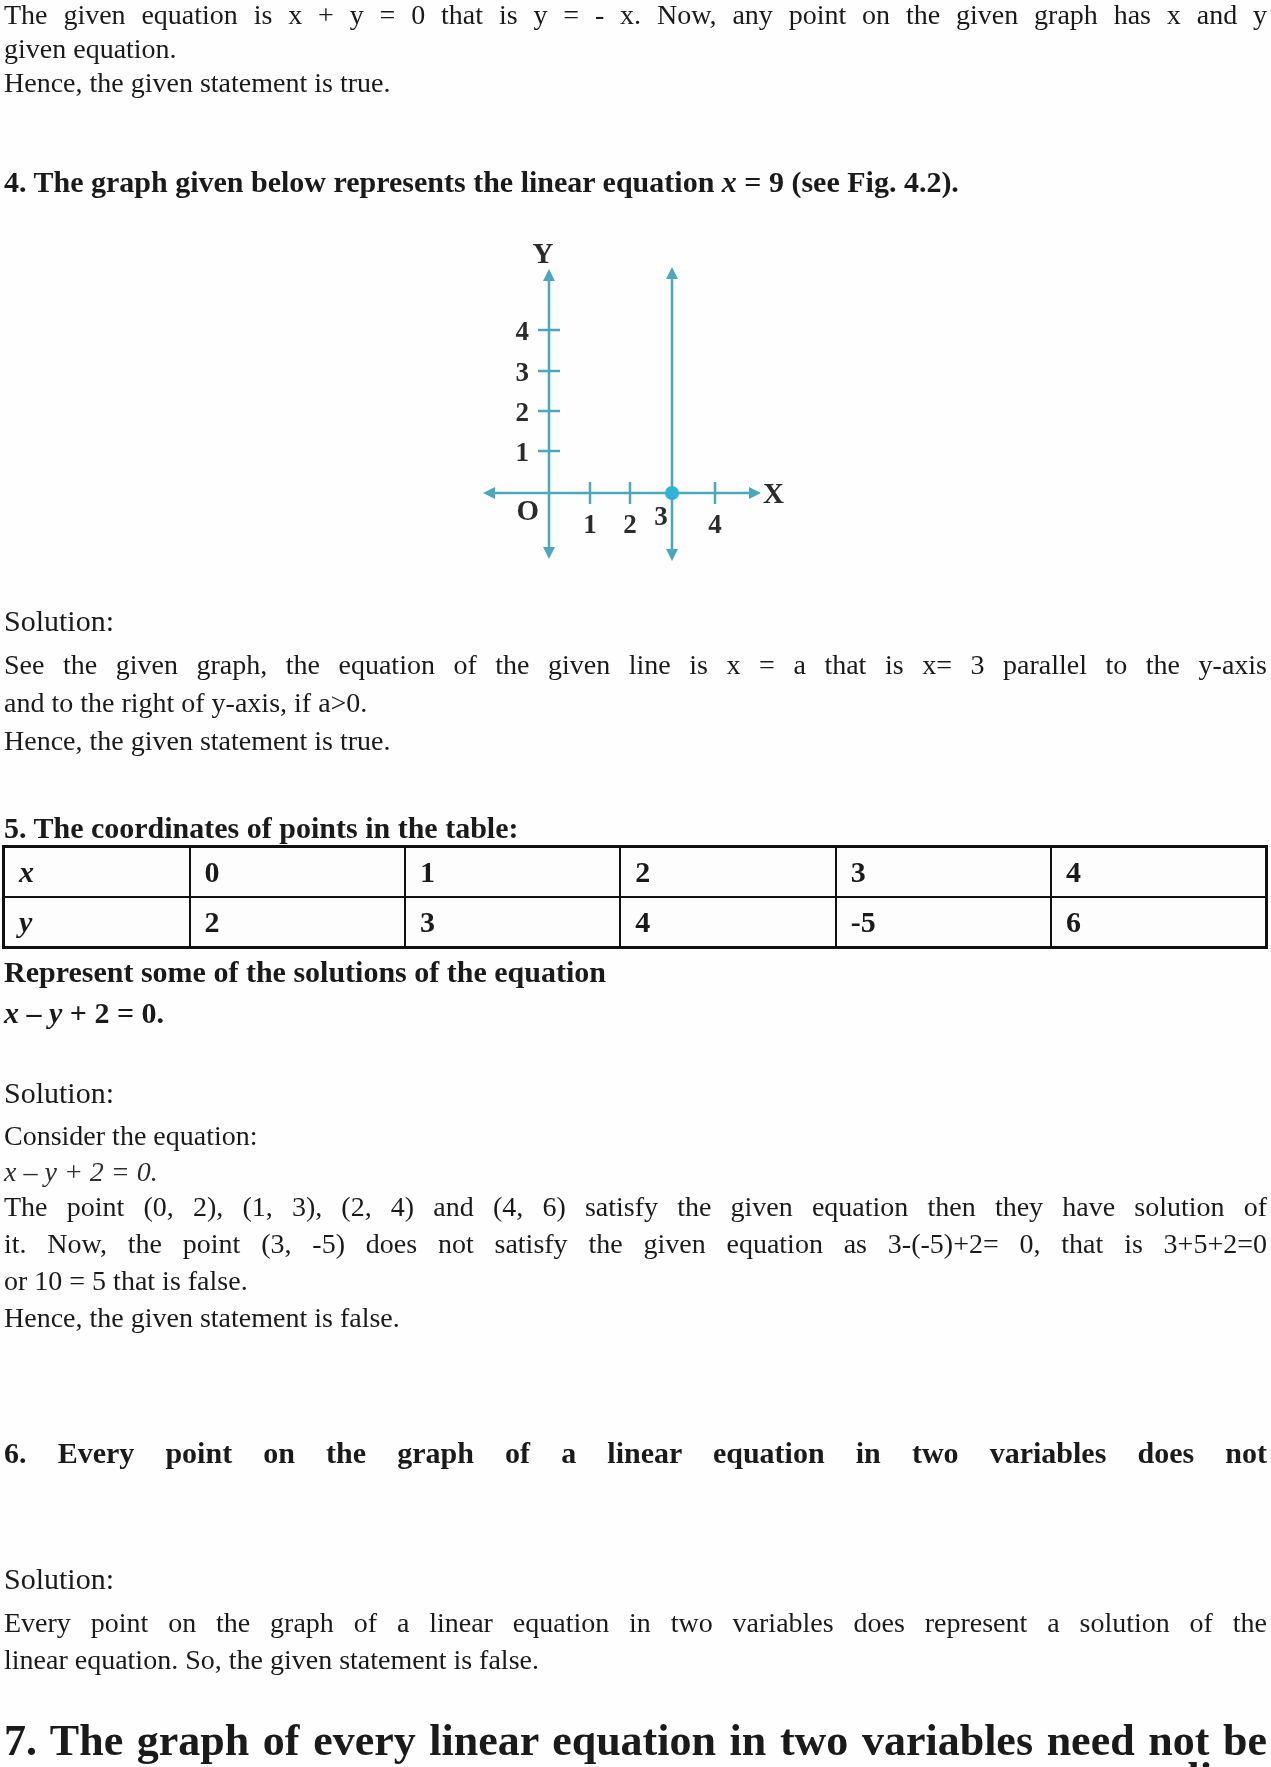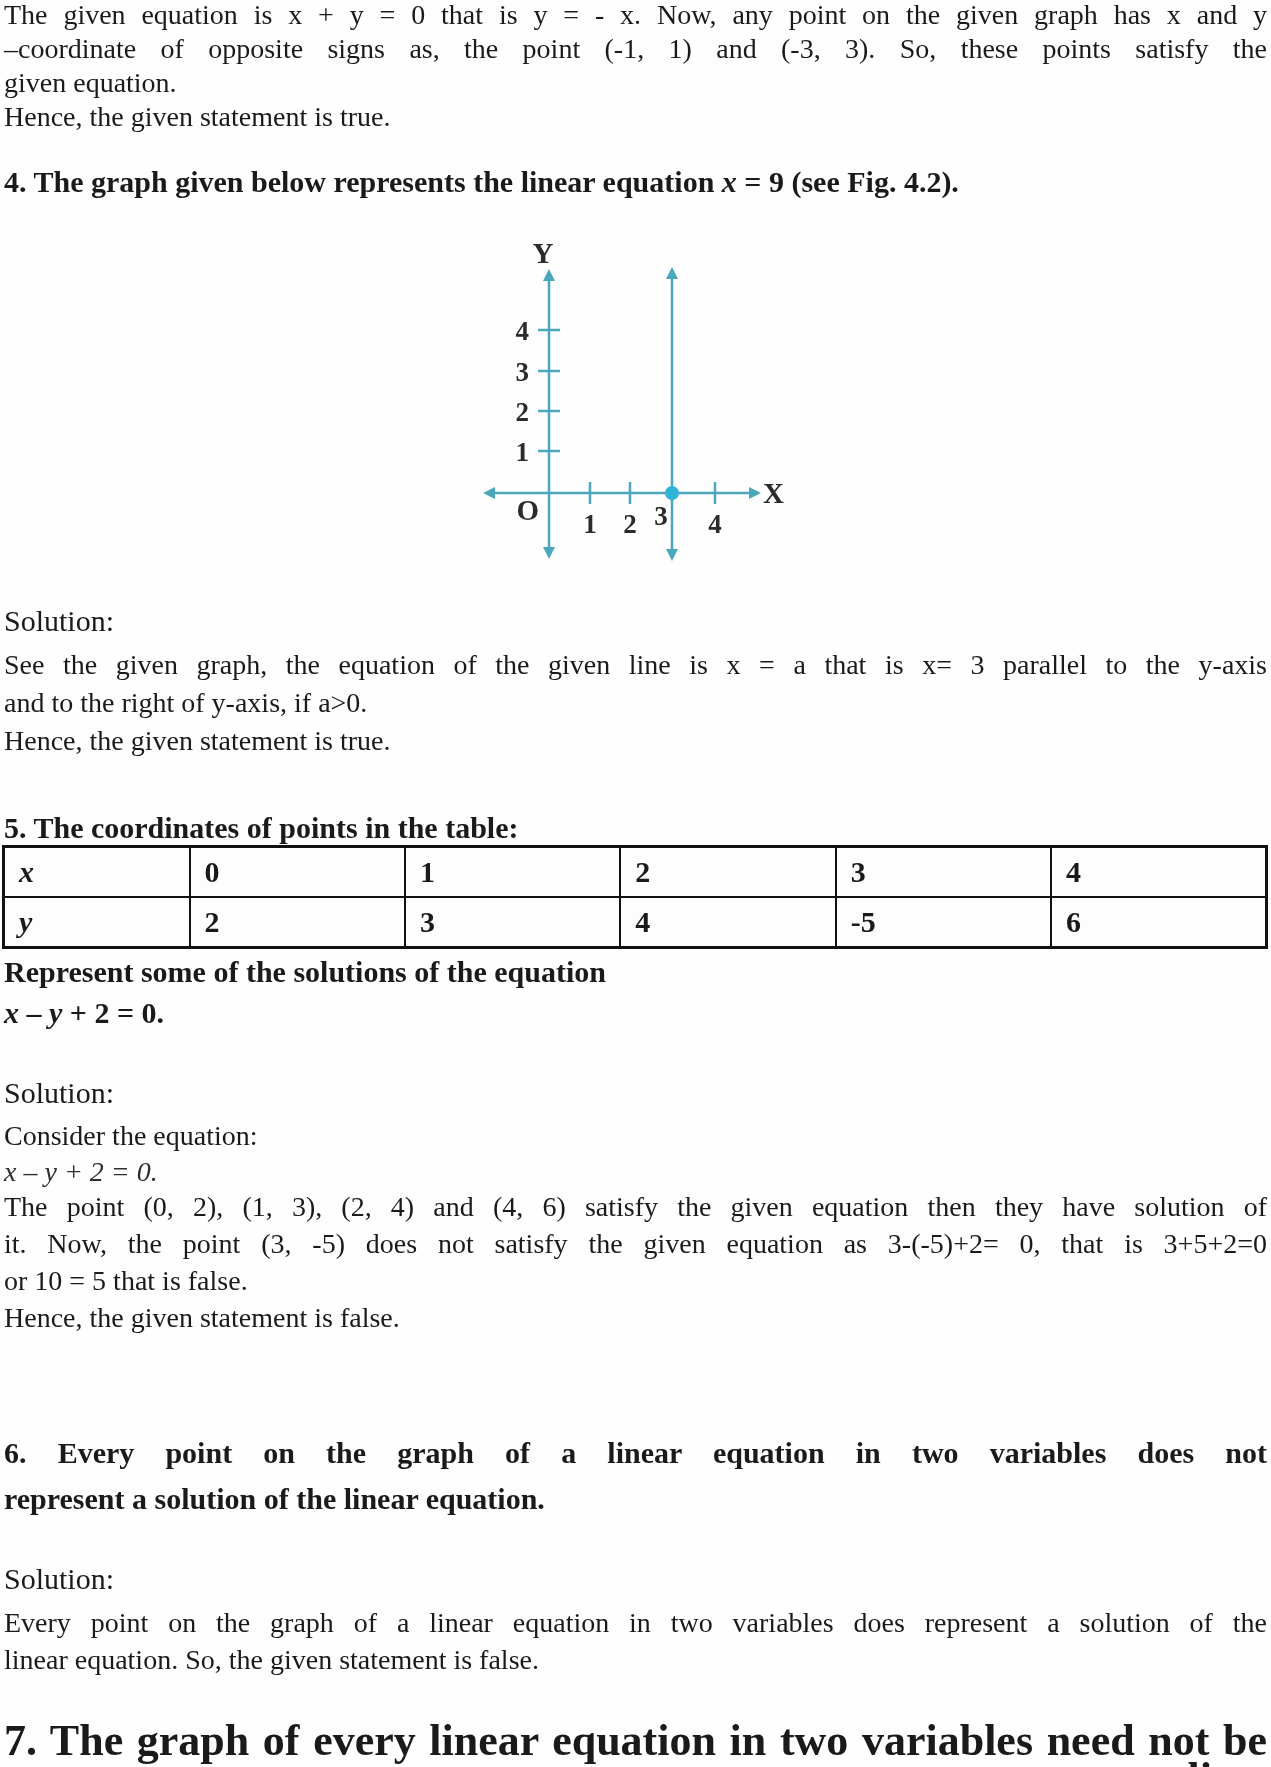--- a/index.html
+++ b/index.html
@@ -44,21 +44,20 @@
   col.c0{width:186px;}
   svg text{font-family:"Liberation Serif","DejaVu Serif",serif;font-weight:bold;fill:#2b2b2b;}
 </style>
 </head>
 <body>
 
 <div id="page">
 
   <div class="abs body-text" style="top:-2px">
     <div class="jline">The given equation is x + y = 0 that is y = - x. Now, any point on the given graph has x and y</div>
-    <div class="jline">–coordinate of opposite signs as, the point (-1, 1) and (-3, 3). So, these points satisfy the</div>
     <div class="body-line">given equation.</div>
     <div class="body-line">Hence, the given statement is true.</div>
   </div>
 
   <div class="abs h-bold" style="top:164px"><span>4. The graph given below represents the linear equation </span><span class="var">x</span><span> = 9 (see Fig. 4.2).</span></div>
 
   <svg style="position:absolute;left:425px;top:225px" width="380" height="340" viewBox="0 0 380 340">
 
     <g stroke="#4aa8ba" stroke-width="2.5">
       <line x1="124" y1="52" x2="124" y2="326"></line>
@@ -146,21 +145,20 @@
 
   <div class="abs sol-lines5" style="top:1188px">
     <div class="jline">The point (0, 2), (1, 3), (2, 4) and (4, 6) satisfy the given equation then they have solution of</div>
     <div class="jline">it. Now, the point (3, -5) does not satisfy the given equation as 3-(-5)+2= 0, that is 3+5+2=0</div>
     <div class="body-line">or 10 = 5 that is false.</div>
     <div class="body-line">Hence, the given statement is false.</div>
   </div>
 
   <div class="abs h6" style="top:1430px">
     <div class="jline">6. Every point on the graph of a linear equation in two variables does not</div>
-    <div class="body-line">represent a solution of the linear equation.</div>
   </div>
 
   <div class="abs sol-label" style="top:1562px">Solution:</div>
   <div class="abs sol-lines5" style="top:1604px">
     <div class="jline">Every point on the graph of a linear equation in two variables does represent a solution of the</div>
     <div class="body-line">linear equation. So, the given statement is false.</div>
   </div>
 
   <div class="abs h7 jline" style="top:1722px">7. The graph of every linear equation in two variables need not be a line.</div>
 

